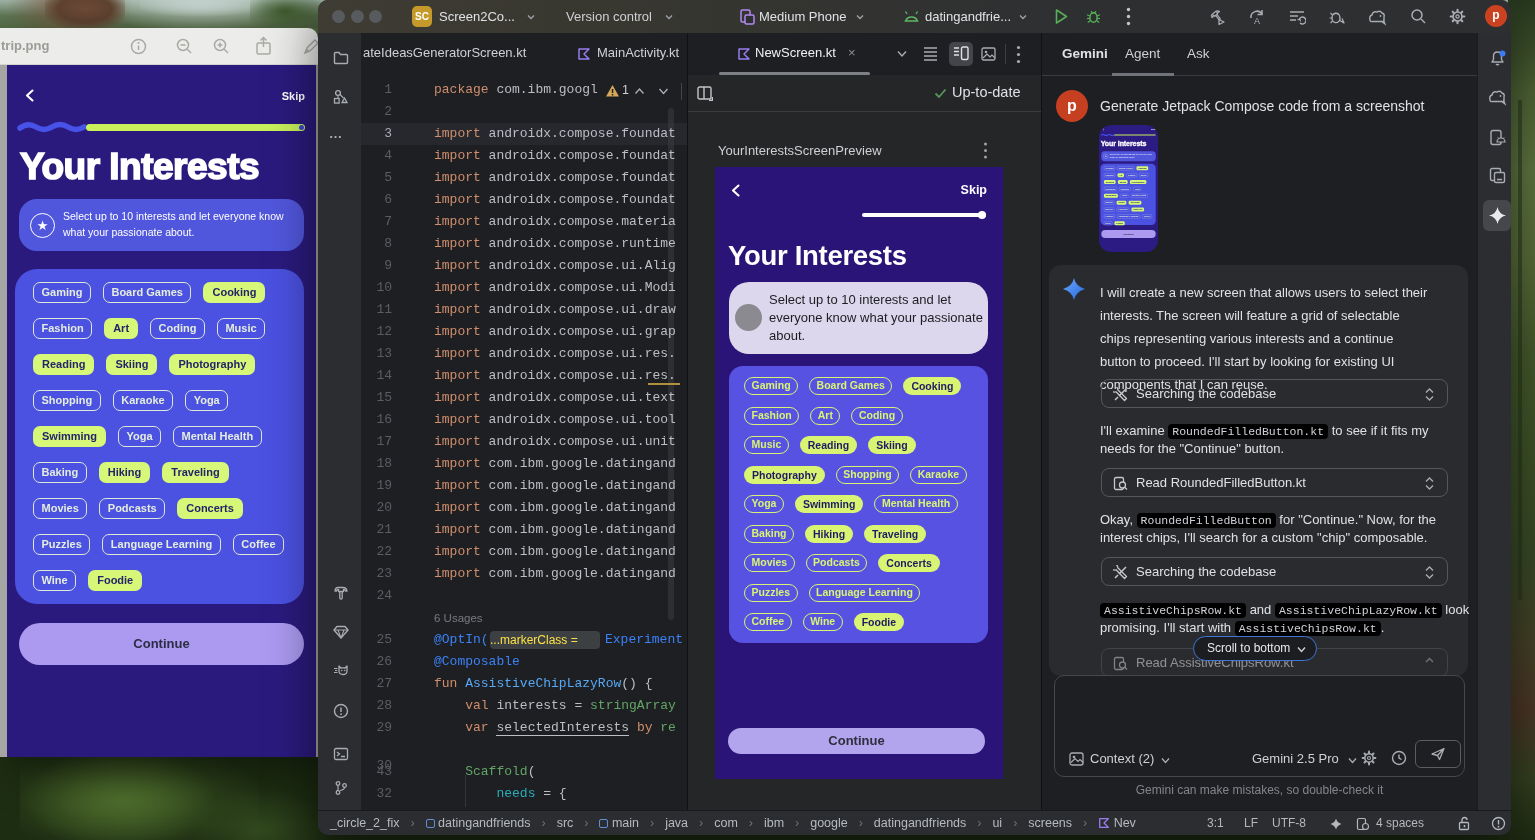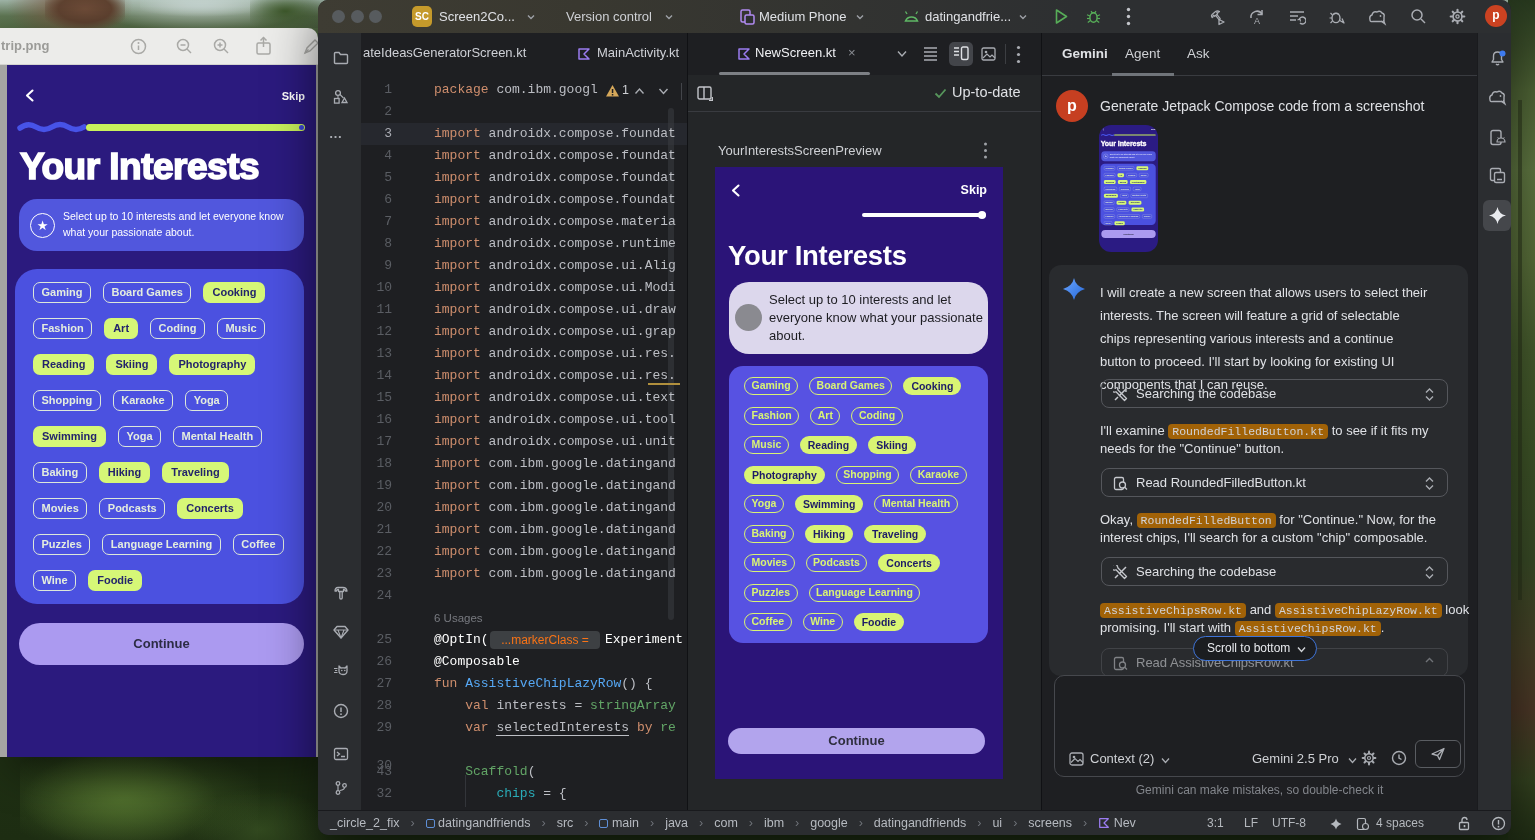--- a/index.html
+++ b/index.html
@@ -38,41 +38,41 @@
 .chev{top:13px;width:8px;height:8px}
 #tabrow{left:43px;top:33px;width:680px;height:42px;background:#1e1f22;border-bottom:1px solid #393b40}
 #strip{left:0;top:33px;width:43px;height:777px;background:#2b2d30}
 .tabtxt{top:12px;font-size:13px;color:#ced0d6;white-space:nowrap}
 
 #editor{left:43px;top:75px;width:326px;height:735px;background:#1e1f22;overflow:hidden}
 .cl{position:absolute;left:0;width:326px;height:22px;line-height:22px;font-family:"Liberation Mono",monospace;font-size:13px;white-space:pre;color:#bcbec4}
 .ln{position:absolute;left:0;width:31px;text-align:right;color:#5a5d63;font-family:"Liberation Mono",monospace;font-size:13px}
 .cd{position:absolute;left:73px;top:0}
 .kw{color:#cf8e6d}
-.ann{color:#ffffff}
+.ann{color:#3b82f6}
 .fn{color:#56a8f5}
 .grn{color:#62a566}
 .teal{color:#2aacb8}
 #pvw-div{left:369px;top:33px;width:1px;height:777px;background:#101114}
 
 #pane{left:370px;top:75px;width:353px;height:735px;background:#242628}
 #panehead{left:0;top:0;width:353px;height:36px;border-bottom:1px solid #393b40}
 #phone{left:27px;top:92px;width:288px;height:612px;background:#2b1478}
 .pvrow{display:flex;gap:11px;margin:0 0 11.5px 15px}
 .pc{height:18px;line-height:18px;border-radius:9px;font-size:10.5px;font-weight:bold;padding:0 8px;white-space:nowrap;box-sizing:border-box}
 .pco{border:1.5px solid #d9f473;color:#d9f473;line-height:15px;padding:0 6.5px}
 .pcf{background:#d9f473;color:#1d1b67}
 #gem-div{left:723px;top:33px;width:1px;height:777px;background:#101114}
 
 #gem{left:724px;top:33px;width:435px;height:777px;background:#1e1f22}
 #gemhead{left:0;top:0;width:435px;height:42px;border-bottom:1px solid #393b40}
 .gtxt{font-size:13px;color:#dfe1e5}
 .gbox{position:absolute;left:59px;height:29px;border:1px solid #55575c;border-radius:8px;width:347px;box-sizing:border-box}
 .gboxlbl{position:absolute;left:34px;top:6px;font-size:13px;color:#dfe1e5}
-.code{font-family:"Liberation Mono",monospace;font-size:11.5px;background:#a16207;color:#d0d2d8;border-radius:4px;padding:1px 4px}
+.code{font-family:"Liberation Mono",monospace;font-size:11.5px;background:#000000;color:#d0d2d8;border-radius:4px;padding:1px 4px}
 #rail{left:1159px;top:33px;width:34px;height:777px;background:#2b2d30;border-left:1px solid #1a1b1e}
 #status{left:0;top:810px;width:1193px;height:25px;background:#2b2d30;border-top:1px solid #191a1d;font-size:12px;color:#b4b8bd}
 .bc{white-space:nowrap}
 .sep{color:#70747a;padding:0 7.5px}
 .bsq{display:inline-block;width:9px;height:9px;border:1.5px solid #5f8fd6;border-radius:2px;vertical-align:-1px;box-sizing:border-box}
 </style>
 </head>
 <body>
 <div class="abs" style="left:45px;top:0;width:80px;height:30px;background:radial-gradient(48px 24px at 50% 30%,#6e4c38 0,#5f4230 55%,rgba(95,66,48,0) 95%)"></div>
 <div class="abs" style="left:140px;top:0;width:120px;height:20px;background:radial-gradient(70px 13px at 50% 20%,rgba(195,210,206,.95) 0,rgba(195,210,206,.35) 60%,rgba(195,210,206,0) 100%)"></div>
@@ -380,29 +380,29 @@
     <div class="cl" style="top:356px"><span class="ln">17</span><span class="cd"><span class="kw">import</span> androidx.compose.ui.unit</span></div>
     <div class="cl" style="top:378px"><span class="ln">18</span><span class="cd"><span class="kw">import</span> com.ibm.google.datingand</span></div>
     <div class="cl" style="top:400px"><span class="ln">19</span><span class="cd"><span class="kw">import</span> com.ibm.google.datingand</span></div>
     <div class="cl" style="top:422px"><span class="ln">20</span><span class="cd"><span class="kw">import</span> com.ibm.google.datingand</span></div>
     <div class="cl" style="top:444px"><span class="ln">21</span><span class="cd"><span class="kw">import</span> com.ibm.google.datingand</span></div>
     <div class="cl" style="top:466px"><span class="ln">22</span><span class="cd"><span class="kw">import</span> com.ibm.google.datingand</span></div>
     <div class="cl" style="top:488px"><span class="ln">23</span><span class="cd"><span class="kw">import</span> com.ibm.google.datingand</span></div>
     <div class="cl" style="top:510px"><span class="ln">24</span></div>
     <div class="abs" style="left:73px;top:532px;height:22px;line-height:22px;font-size:11.5px;color:#787a80">6 Usages</div>
     <div class="cl" style="top:554px"><span class="ln">25</span><span class="cd"><span class="ann">@OptIn(</span></span></div>
-    <div class="abs" style="left:129px;top:556px;width:110px;height:18px;background:#3d4043;border-radius:4px;font-size:12px;color:#f97316;line-height:18px;text-align:center;font-family:'Liberation Sans',sans-serif">...markerClass =</div>
+    <div class="abs" style="left:129px;top:556px;width:110px;height:18px;background:#3d4043;border-radius:4px;font-size:12px;color:#fde047;line-height:18px;font-family:'Liberation Sans',sans-serif">...markerClass =</div>
     <div class="abs ann" style="left:244px;top:554px;height:22px;line-height:22px;font-family:'Liberation Mono',monospace;font-size:13px">Experiment</div>
     <div class="cl" style="top:576px"><span class="ln">26</span><span class="cd"><span class="ann">@Composable</span></span></div>
     <div class="cl" style="top:598px"><span class="ln">27</span><span class="cd"><span class="kw">fun</span> <span class="fn">AssistiveChipLazyRow</span>() {</span></div>
     <div class="cl" style="top:620px"><span class="ln">28</span><span class="cd">    <span class="kw">val</span> interests = <span class="grn">stringArray</span></span></div>
     <div class="cl" style="top:642px"><span class="ln">29</span><span class="cd">    <span class="kw">var</span> <span style="border-bottom:1px solid #bcbec4">selectedInterests</span> <span class="kw">by</span> <span class="grn">re</span></span></div>
     <div class="cl" style="top:680px"><span class="ln">30</span></div>
     <div class="cl" style="top:686px"><span class="ln">43</span><span class="cd">    <span class="grn">Scaffold</span>(</span></div>
-    <div class="cl" style="top:708px"><span class="ln">32</span><span class="cd">        <span class="teal">chips</span> = {</span></div>
+    <div class="cl" style="top:708px"><span class="ln">32</span><span class="cd">        <span class="teal">needs</span> = {</span></div>
     <div class="abs" style="left:104px;top:700px;width:1px;height:32px;background:#33353a"></div>
     <div class="abs" style="left:244px;top:8px;width:79px;height:17px">
       <svg class="abs" style="left:0;top:1px" width="15" height="14" viewBox="0 0 15 14">
           <path d="M7.5 1 L14 12.5 L1 12.5 Z" fill="#d6a85a"></path>
           <rect x="6.8" y="5" width="1.5" height="4" fill="#1e1f22"></rect>
           <rect x="6.8" y="10" width="1.5" height="1.5" fill="#1e1f22"></rect>
         </svg>
       <span class="abs" style="left:17px;top:0;font-size:12.5px;color:#ced0d4">1</span>
       <svg class="abs" style="left:29px;top:4px" width="11" height="9" viewBox="0 0 11 9">
           <path d="M1.5 6.5 L5.5 2 L9.5 6.5" fill="none" stroke="#a9acb2" stroke-width="1.4"></path>

